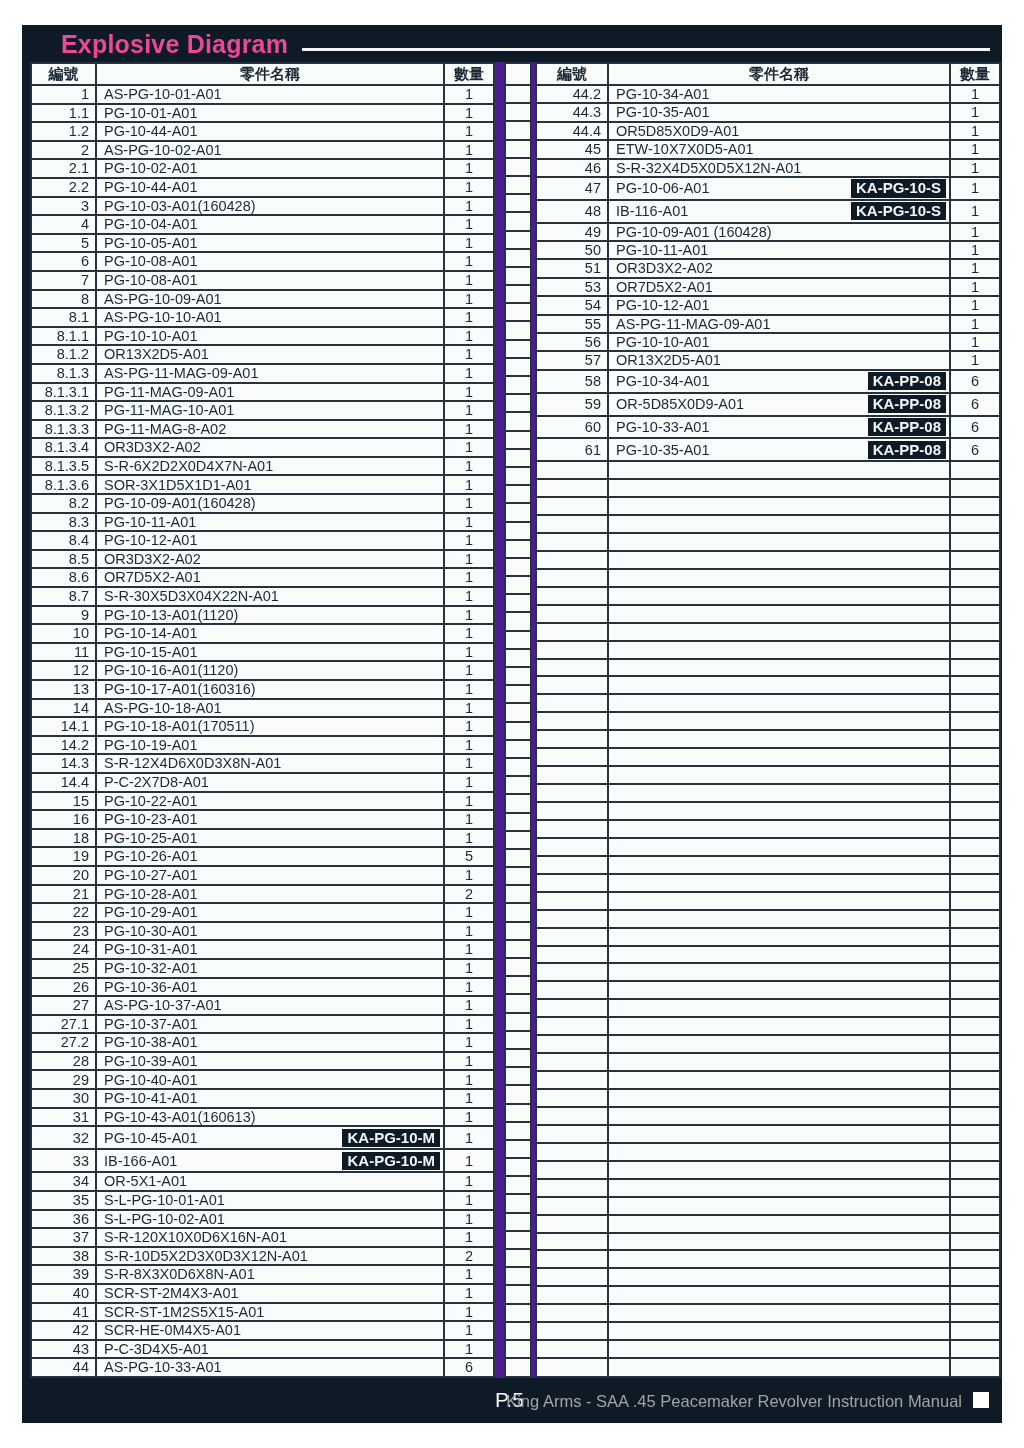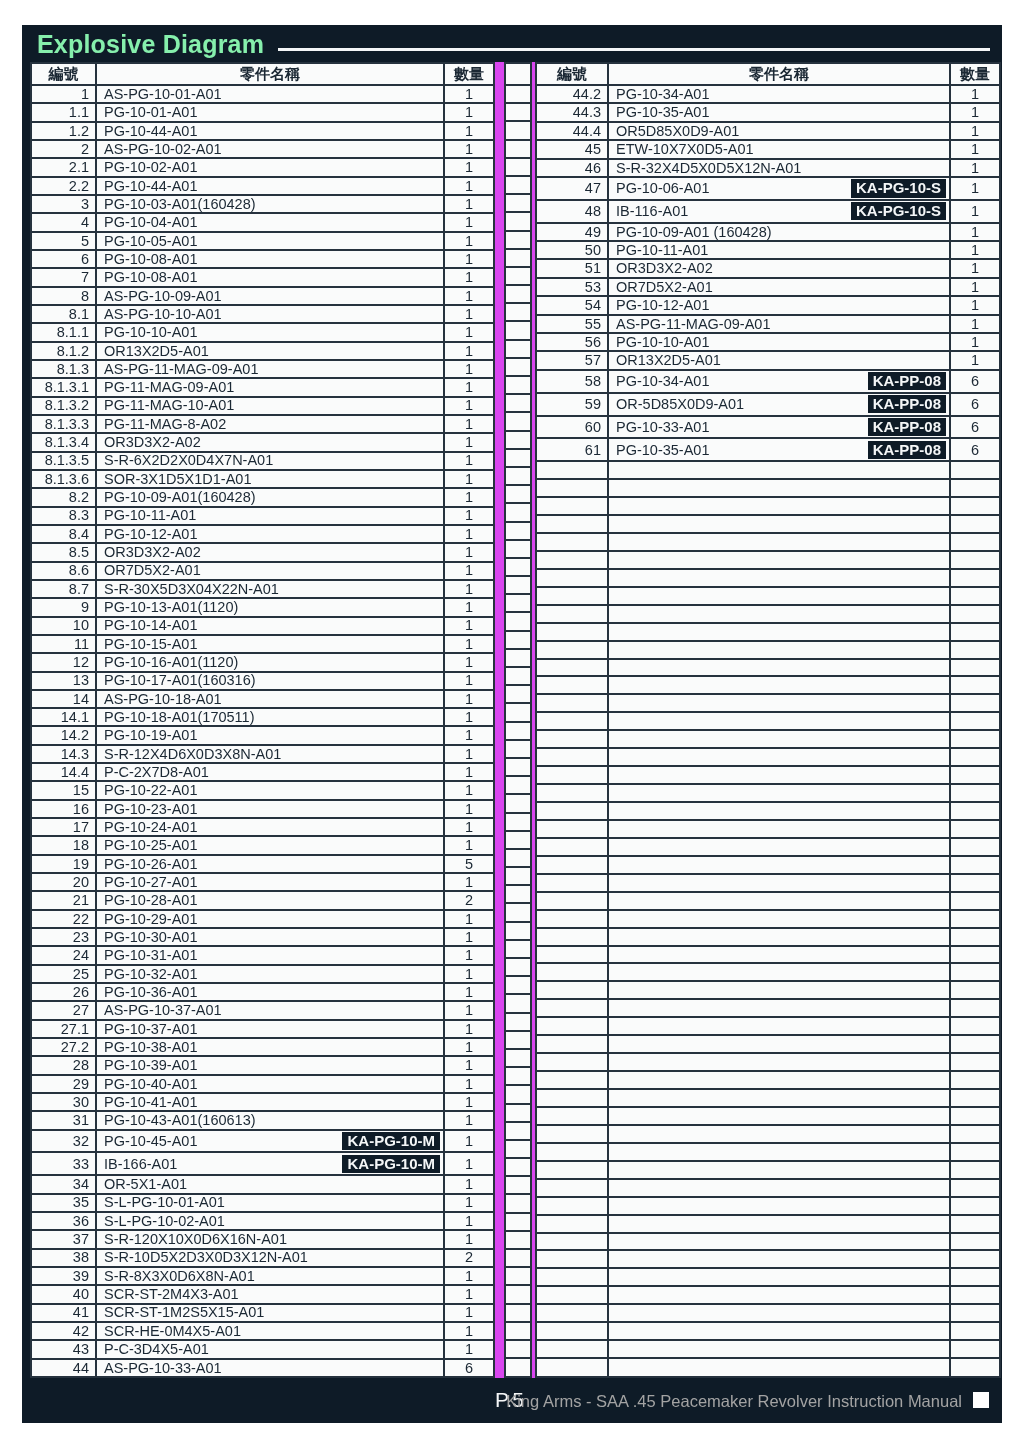--- a/index.html
+++ b/index.html
@@ -15,29 +15,30 @@
     position:absolute;left:22px;top:25px;width:980px;height:1398px;
     background:var(--frame);
     display:flex;flex-direction:column;
   }
   
   .title-bar{
     height:37px;display:flex;align-items:center;
     padding:2px 12px 0 15px;flex:0 0 auto;
   }
   .page-title{
-    color:#86efac;font-size:25px;font-weight:bold;letter-spacing:.2px;
+    color:#ec4899;font-size:25px;font-weight:bold;letter-spacing:.2px;
     white-space:nowrap;
+    margin-left:24px;
   }
   .title-rule{
     flex:1 1 auto;height:3px;background:#f4f6f7;margin-left:14px;margin-top:10px;
   }
   
   .content{
-    margin:0 8px;background:#d946ef;flex:1 1 auto;
+    margin:0 8px;background:#4c1d95;flex:1 1 auto;
     display:flex;align-items:stretch;
   }
   table{border-collapse:collapse;table-layout:fixed;background:var(--paper);}
   th,td{border:2px solid var(--border);overflow:hidden;white-space:nowrap;}
   th{height:22px;font-size:15px;font-weight:bold;text-align:center;padding:0;}
   td{height:16.1px;font-size:14.5px;line-height:1;padding:0;}
   td.c-id{text-align:right;padding-right:6px;}
   td.c-name{text-align:left;padding-left:7px;padding-right:3px;}
   td.c-qty{text-align:center;}
   .name-wrap{display:flex;align-items:center;width:100%;}
@@ -440,29 +441,20 @@
           <tr>
             <td class="c-id">16</td>
             <td class="c-name">
               <span class="name-wrap">
                 <span>PG-10-23-A01</span>
               </span>
             </td>
             <td class="c-qty">1</td>
           </tr>
           <tr>
-            <td class="c-id">17</td>
-            <td class="c-name">
-              <span class="name-wrap">
-                <span>PG-10-24-A01</span>
-              </span>
-            </td>
-            <td class="c-qty">1</td>
-          </tr>
-          <tr>
             <td class="c-id">18</td>
             <td class="c-name">
               <span class="name-wrap">
                 <span>PG-10-25-A01</span>
               </span>
             </td>
             <td class="c-qty">1</td>
           </tr>
           <tr>
             <td class="c-id">19</td>

